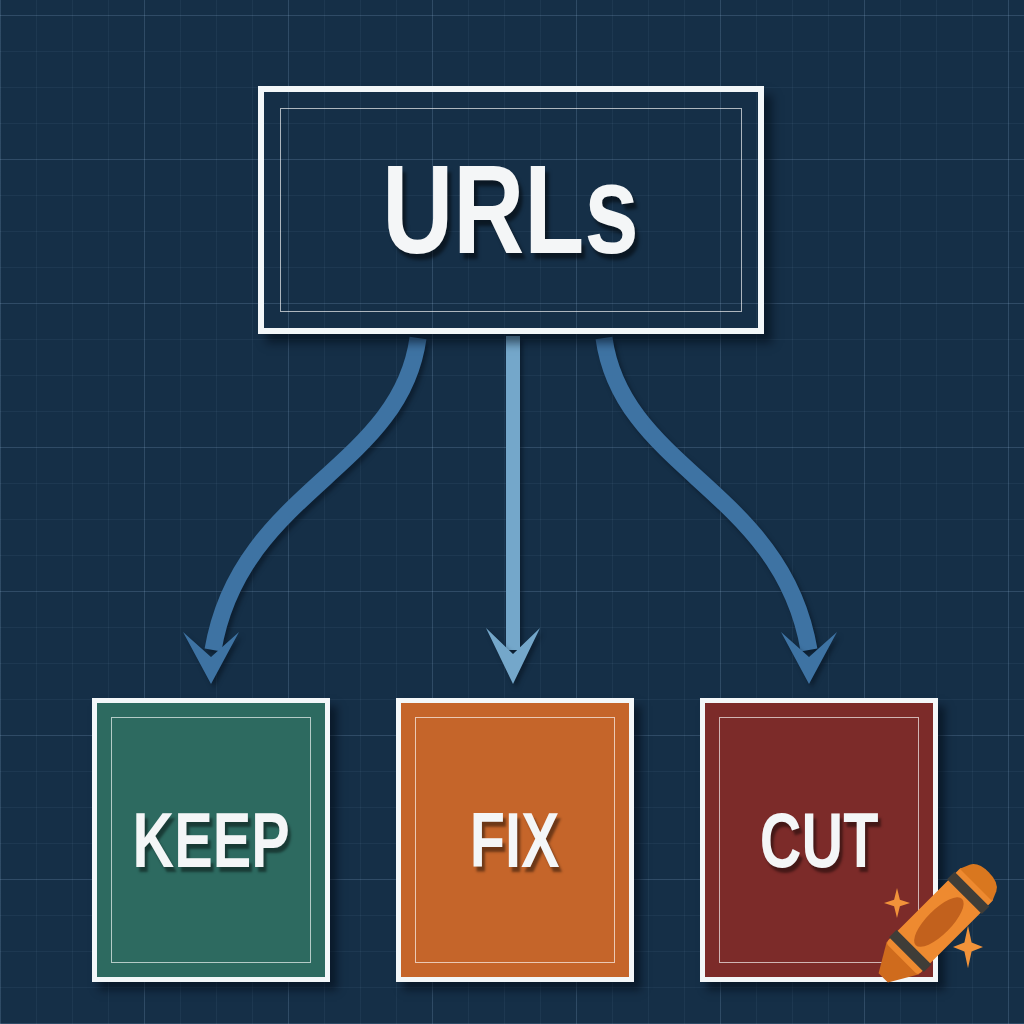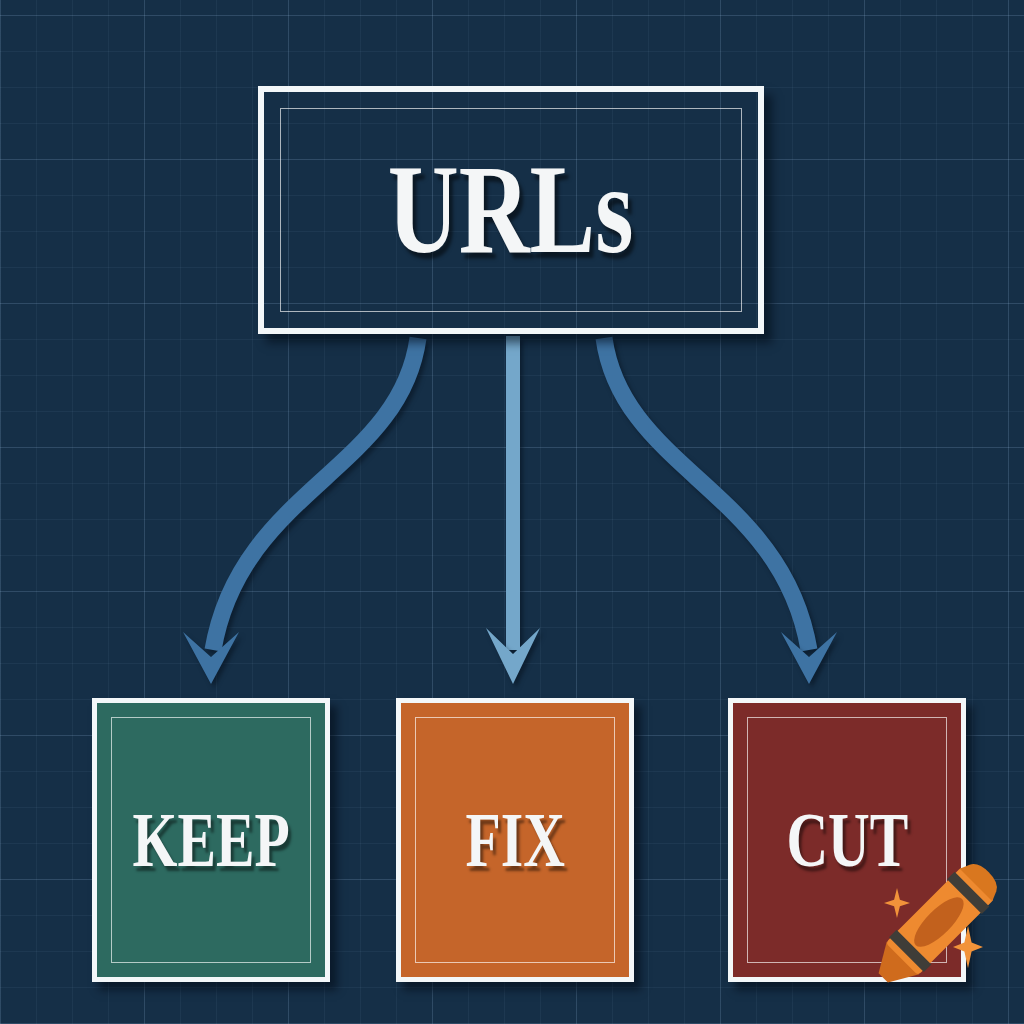--- a/index.html
+++ b/index.html
@@ -9,21 +9,21 @@
     position: relative;
     width: 1024px;
     height: 1024px;
     overflow: hidden;
     background-color: #152f47;
     background-image:
       repeating-linear-gradient(0deg,  rgba(140,175,210,0.16) 0 1px, transparent 1px 144px),
       repeating-linear-gradient(90deg, rgba(140,175,210,0.16) 0 1px, transparent 1px 144px),
       repeating-linear-gradient(0deg,  rgba(140,175,210,0.07) 0 1px, transparent 1px 36px),
       repeating-linear-gradient(90deg, rgba(140,175,210,0.07) 0 1px, transparent 1px 36px);
-    font-family: Liberation Serif, serif;
+    font-family: Liberation Sans, sans-serif;
   }
 
   
   .node {
     position: absolute;
     border: 6px solid #f3f7f9;
     box-shadow: 8px 9px 9px rgba(2, 10, 20, 0.55);
     display: flex;
     align-items: center;
     justify-content: center;
@@ -118,21 +118,21 @@
   <div class="node node-branch pos-0" style="background-color: rgb(45, 106, 96);">
     <span class="inner-line"></span>
     <span class="node-label">KEEP</span>
   </div>
 
   <div class="node node-branch pos-1" style="background-color: rgb(197, 101, 42);">
     <span class="inner-line"></span>
     <span class="node-label">FIX</span>
   </div>
 
-  <div class="node node-branch pos-2" style="background-color: rgb(124, 43, 41); margin-left: 28px;">
+  <div class="node node-branch pos-2" style="background-color: rgb(124, 43, 41);">
     <span class="inner-line"></span>
     <span class="node-label">CUT</span>
   </div>
 
   <svg class="watermark" viewBox="0 0 200 200" xmlns="http://www.w3.org/2000/svg">
 
     <path transform="translate(61,81) scale(1.0,1.15)" d="M0,-13 L2.9,-2.9 L13,0 L2.9,2.9 L0,13 L-2.9,2.9 L-13,0 L-2.9,-2.9 Z" style="fill: rgb(242, 147, 58);"></path>
 
     <path transform="translate(132,125) scale(1.0,1.25)" d="M0,-17 L3.6,-3.6 L15,0 L3.6,3.6 L0,17 L-3.6,3.6 L-15,0 L-3.6,-3.6 Z" style="fill: rgb(242, 147, 58);"></path>
 

